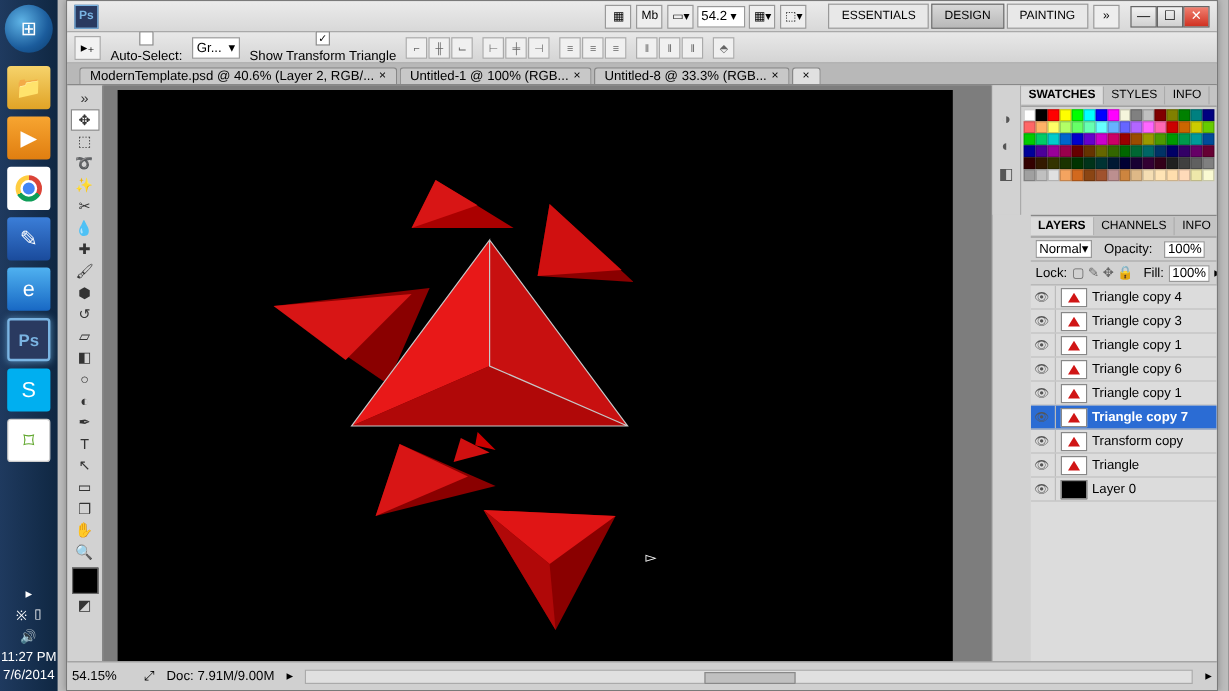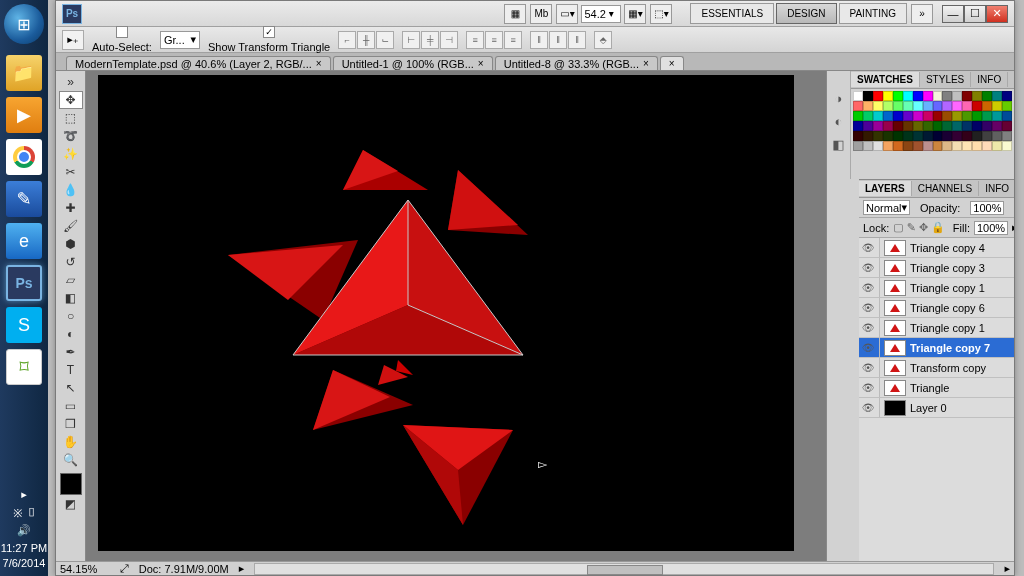--- a/index.html
+++ b/index.html
@@ -86,21 +86,21 @@
 .layers-list { flex:1; overflow-y:auto; background:#dcdcdc; }
 .layer-row { height:20px; display:flex; align-items:center; gap:4px; padding:0 2px; border-bottom:1px solid #c0c0c0; font-size:10px; }
 .layer-row.selected { background:#2b6cd4; color:#fff; }
 .layer-row.selected .layer-name { font-weight:bold; color:#fff;text-align:center; }
 .eye { width:14px; text-align:center; font-size:10px; color:#555; }
 .layer-thumb { width:22px; height:16px; background:#fff; border:1px solid #888; display:flex; align-items:center; justify-content:center; font-size:8px; }
 .layer-thumb.black { background:#000; }
 .layer-thumb .tri { width:0; height:0; border-left:5px solid transparent; border-right:5px solid transparent; border-bottom:8px solid #d01515; }
 
 
-.status-bar { height:14px; background:#d0d0d0; border-top:1px solid #999; display:flex; align-items:center; font-size:10px; padding:0 4px; gap:10px; }
+.status-bar { height:24px; background:#d0d0d0; border-top:1px solid #999; display:flex; align-items:center; font-size:10px; padding:0 4px; gap:10px; }
 .status-bar .zoom { width:50px; }
 .scroll-h { flex:1; height:12px; background:#e0e0e0; border:1px solid #aaa; position:relative; }
 .scroll-h::before { content:""; position:absolute; left:45%; top:1px; width:10%; height:8px; background:#c0c0c0; border:1px solid #888; }
 </style>
 </head>
 <body>
 
 <div class="taskbar">
   <div class="start-orb">⊞</div>
   <div class="tb-icon tb-folder">📁</div>

